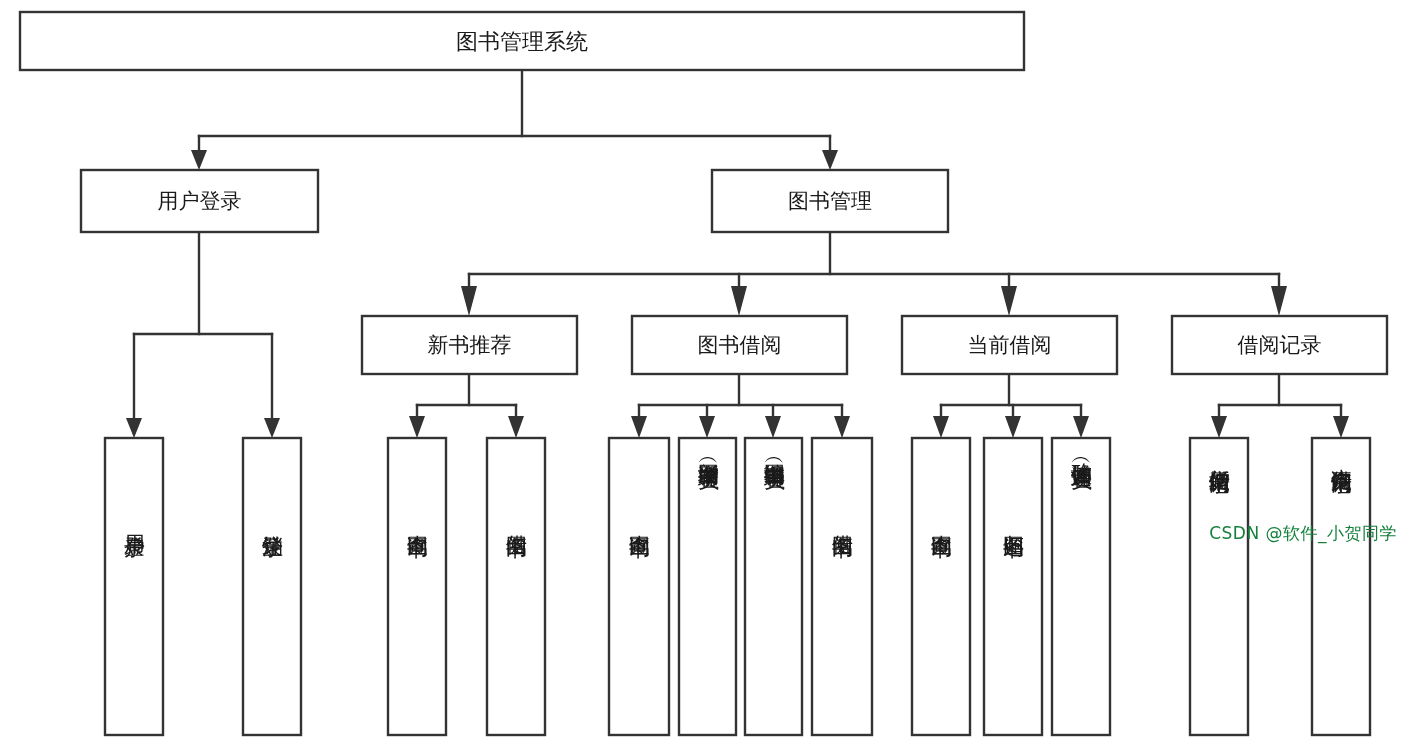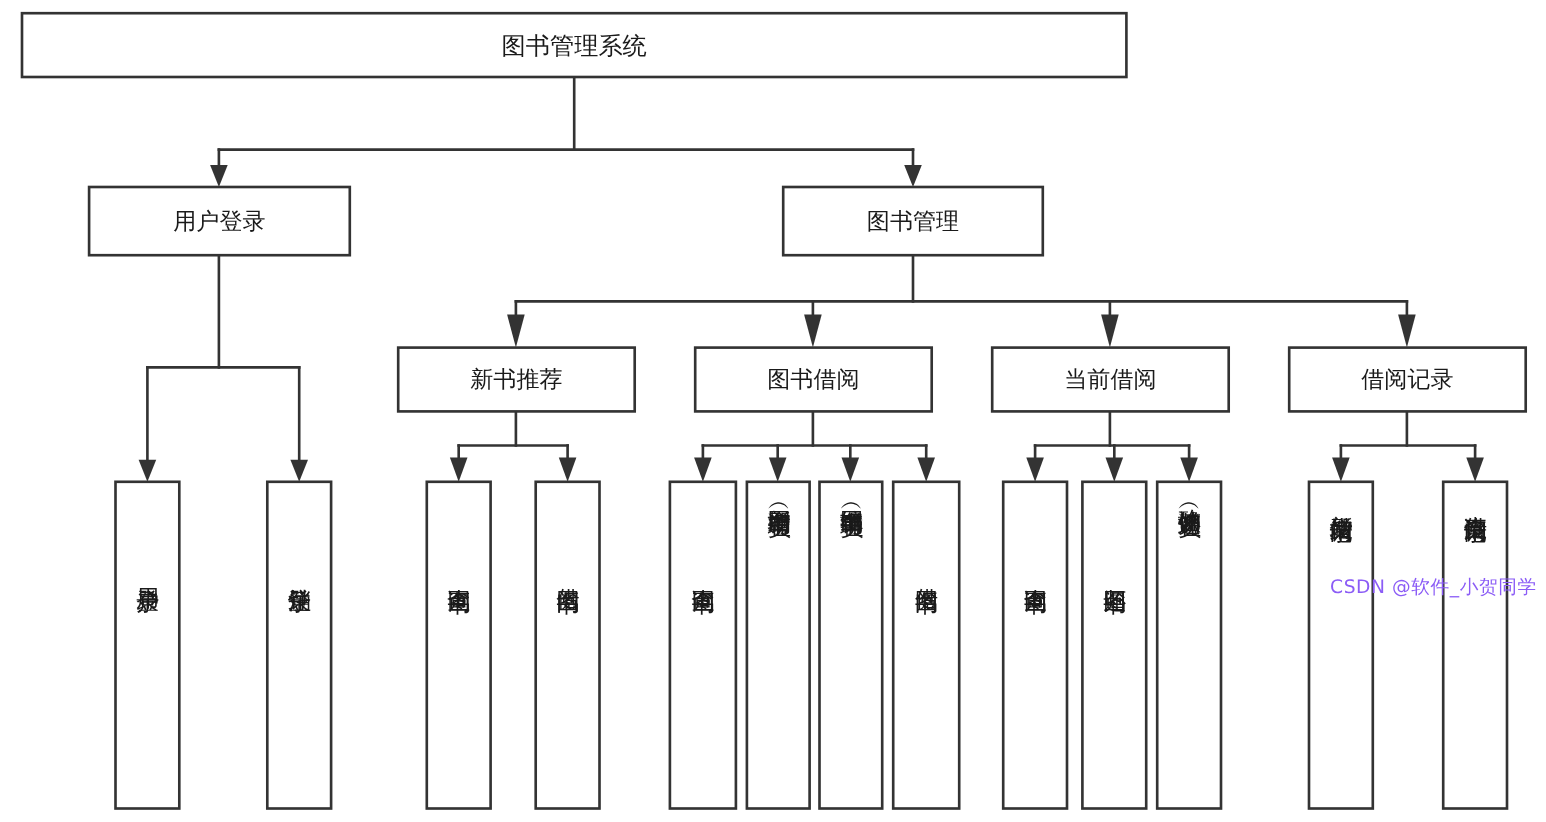--- a/index.html
+++ b/index.html
@@ -68,21 +68,21 @@
     white-space: nowrap;
     text-align: left;
     pointer-events: none;
   }
   .watermark {
     position: absolute;
     right: 8px;
     bottom: 4px;
     font-family: "DejaVu Sans", "Liberation Sans", sans-serif;
     font-size: 17px;
-    color: #8b5cf6;
+    color: #15803d;
     letter-spacing: 0.5px;
     white-space: nowrap;
   }
 </style>
 </head>
 <body>
 
 <div id="diagram-root">
 
   <svg class="flow" viewBox="0 0 1405 747">

